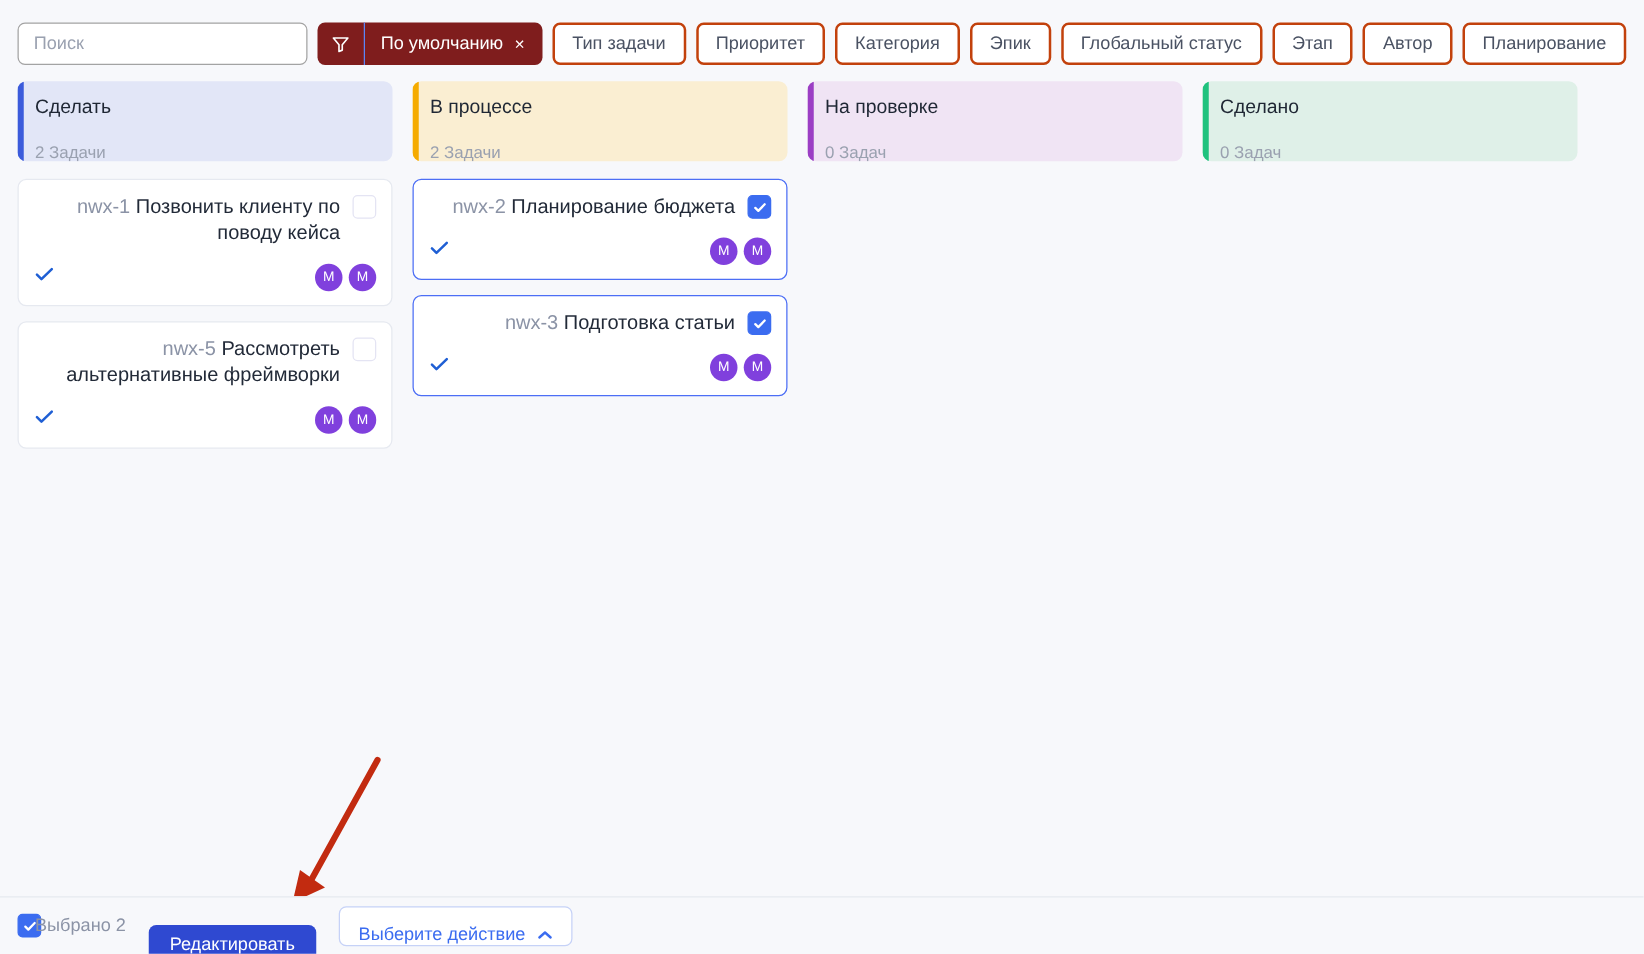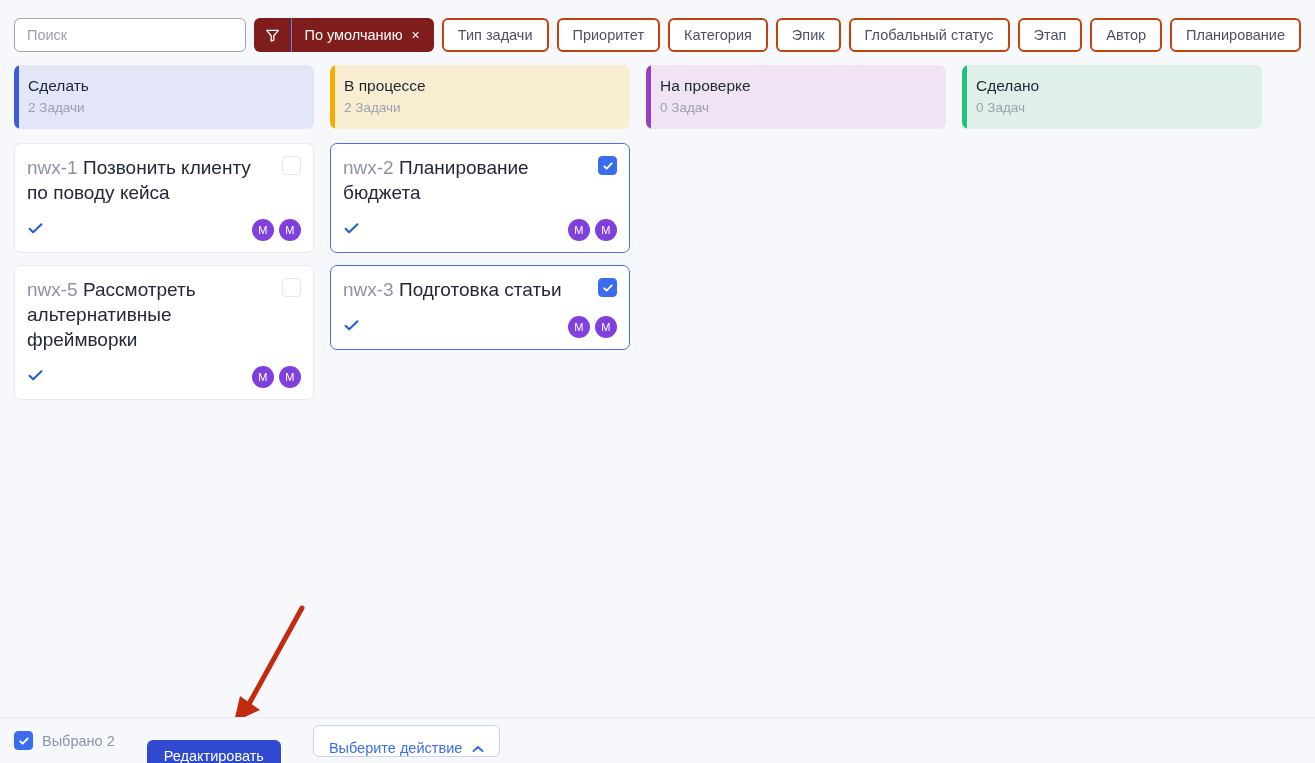--- a/index.html
+++ b/index.html
@@ -109,41 +109,42 @@
     border-radius: 7px 0 0 7px;
   }
   .col-title {
     font-size: 15.5px;
     color: #1f2734;
     line-height: 1.35;
   }
   .col-count {
     font-size: 13.5px;
     color: #9aa1b0;
-    margin-top: 3px;
+    margin-top: 17px;
   }
 
   .cards { margin-top: 14px; display: flex; flex-direction: column; gap: 12px; }
 
   .card {
     background: #ffffff;
     border: 1px solid #e6e9f0;
     border-radius: 7px;
     padding: 11px 12px 10px 12px;
     position: relative;
   }
   .card.selected { border: 1.5px solid #4c6ef5; }
 
   .card-top { display: flex; align-items: flex-start; }
   .card-title {
     flex: 1;
-    font-size: 19px;
+    font-size: 16px;
     color: #222a38;
     line-height: 1.32;
     padding-right: 10px;
+    text-align: right;
   }
   .task-key { color: #8b93a6; }
 
   .cb {
     flex: 0 0 auto;
     width: 19px; height: 19px;
     border-radius: 4px;
     margin-top: 1px;
     cursor: pointer;
     display: flex;
@@ -186,21 +187,20 @@
 
   
   .bottom-bar {
     position: absolute;
     left: 0; right: 0; bottom: 0;
     height: 46px;
     background: #f7f8fb;
     border-top: 1px solid #e6e9f0;
     display: flex;
     align-items: center;
-    gap: 14px;
     padding: 0 14px;
   }
   .sel-cb {
     width: 19px; height: 19px;
     border-radius: 4px;
     background: #3b6cf0;
     border: 1.5px solid #3b6cf0;
     display: flex;
     align-items: center;
     justify-content: center;

